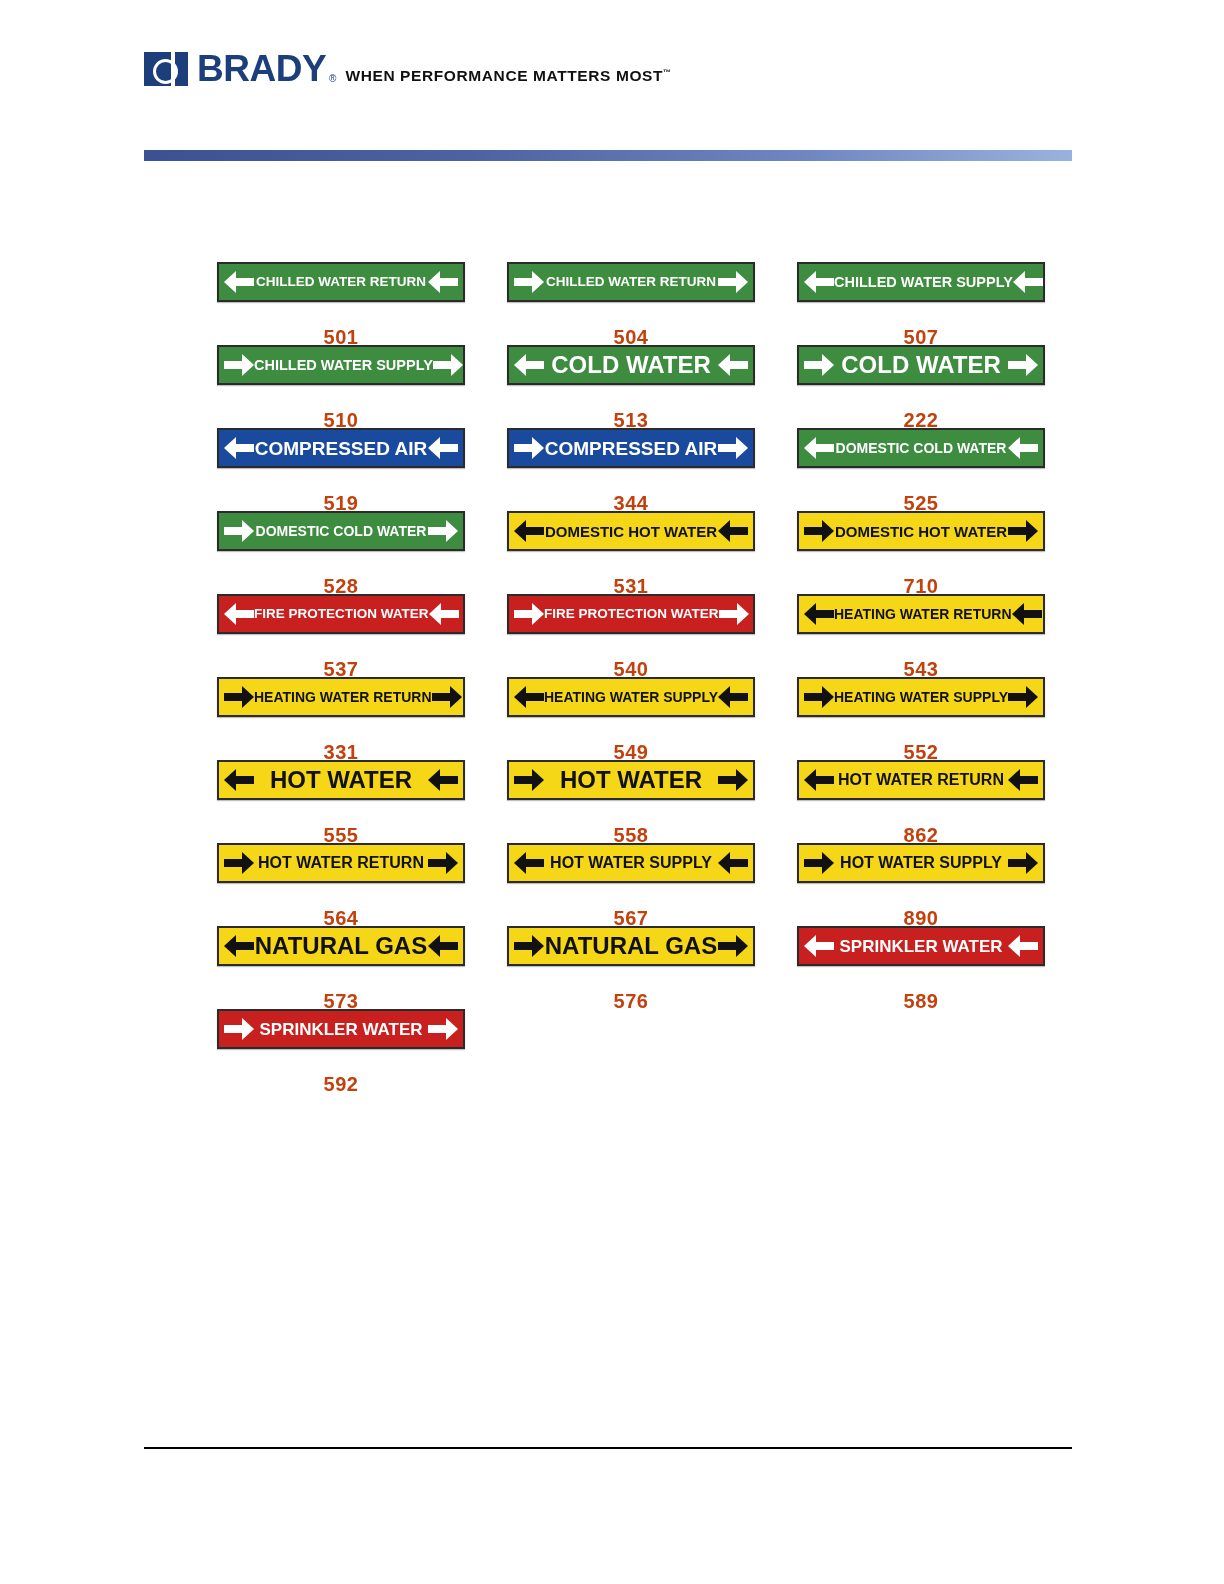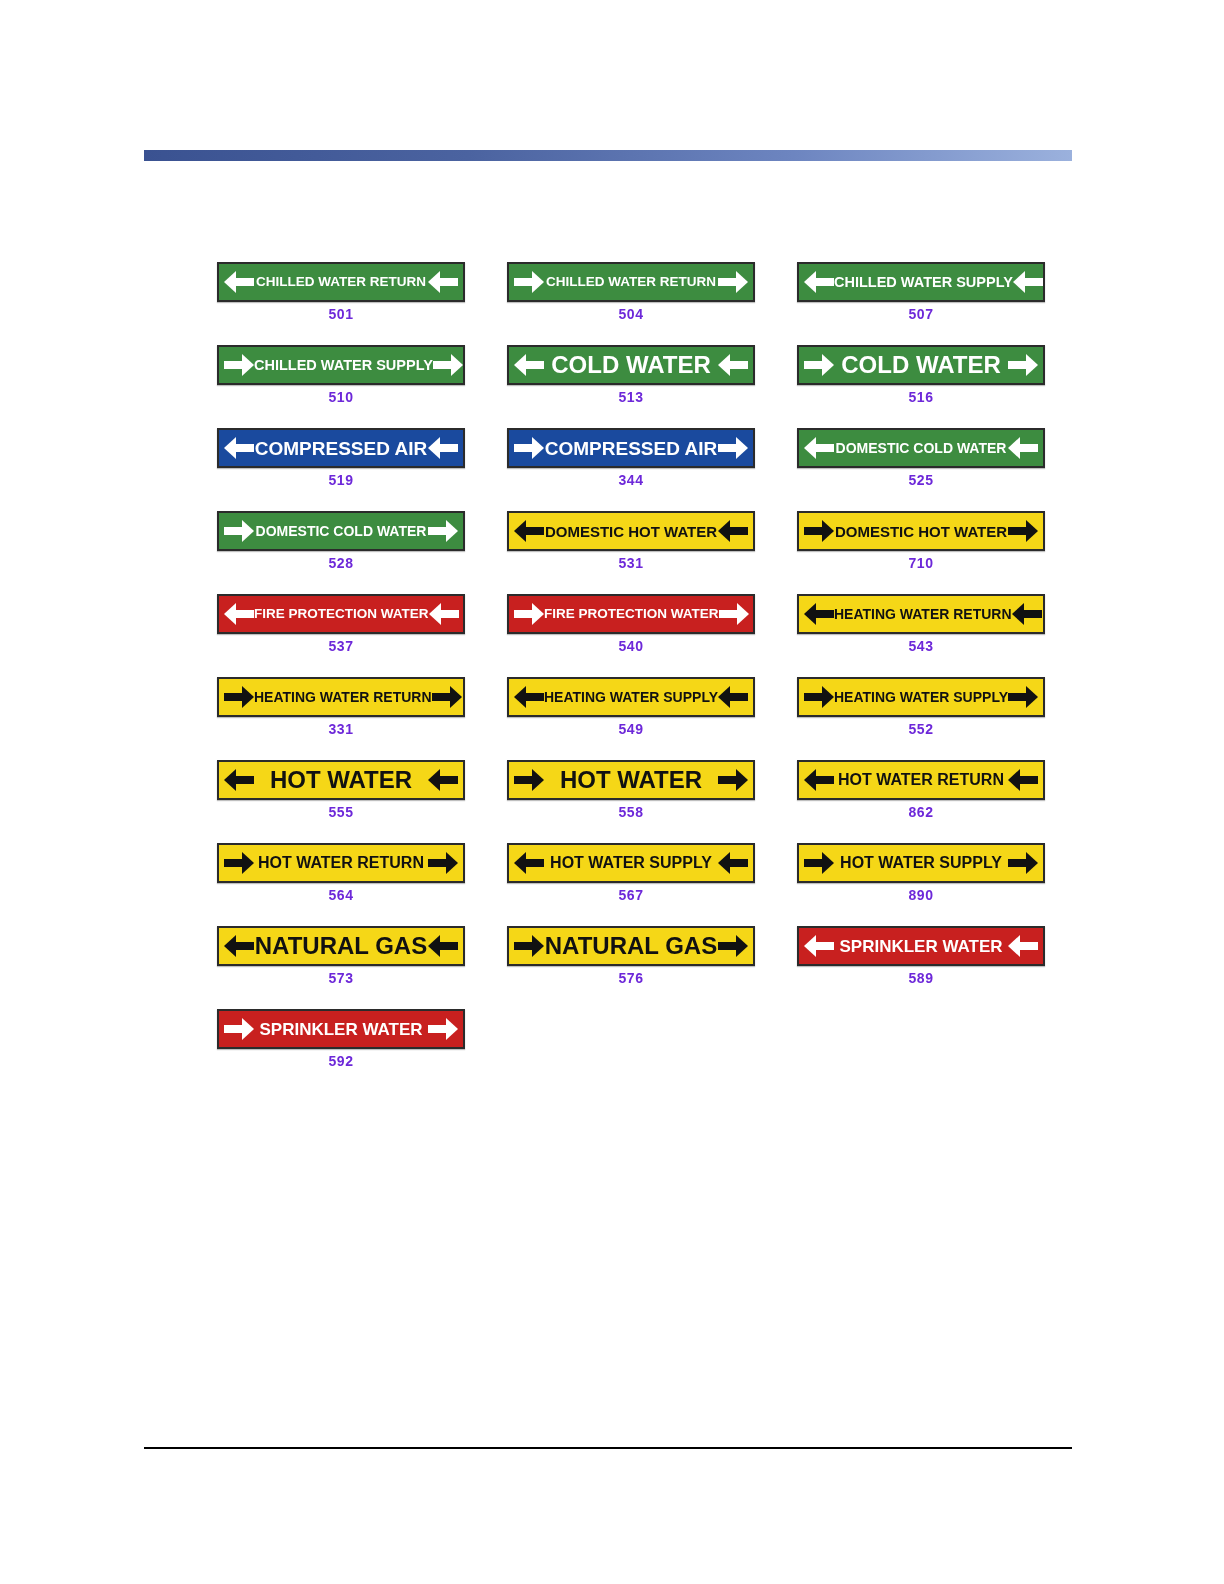--- a/index.html
+++ b/index.html
@@ -163,40 +163,46 @@
   .t-blue   { background: #1a4a9e; }
   .t-yellow { background: #f5d717; }
   .t-red    { background: #c8201f; }
 
   .ink-white .marker-text { color: #ffffff; }
   .ink-black .marker-text { color: #111111; }
 
   .code {
     font-family: "Liberation Sans", sans-serif;
     font-weight: bold;
-    font-size: 14px;
-    color: #6d28d9;
-    margin-top: 4px;
+    font-size: 20px;
+    color: #c2410c;
+    margin-top: 24px;
     letter-spacing: 0.5px;
   }
 
   .footer-rule {
     position: absolute;
     left: 144px;
     top: 1447px;
     width: 928px;
     height: 2px;
     background: #000000;
   }
 </style>
 </head>
 <body>
 
 <div class="page">
 
+  <div class="header">
+    <span class="brady-mark"></span>
+    <span class="brady-word">BRADY</span>
+    <span class="brady-reg">®</span>
+    <span class="tagline"><span>WHEN PERFORMANCE MATTERS MOST</span><span class="tagline-tm">™</span></span>
+  </div>
 
   <div class="rule-gradient"></div>
 
   <div class="grid" id="grid">
       <div class="row">
         <div class="cell">
           <div class="marker t-green ink-white" style="width: 248px; border-color: rgb(43, 43, 43);">
             <span class="arrow" style="width: 30px; height: 22px;">
               <span class="shaft" style="background: rgb(255, 255, 255); width: 19px; height: 8px; right: 0px;"></span>
               <span class="head" style="border-top: 11px solid transparent; border-bottom: 11px solid transparent; left: 0px; border-right: 12px solid rgb(255, 255, 255);"></span>
@@ -272,21 +278,21 @@
             <span class="arrow" style="width: 30px; height: 22px;">
               <span class="shaft" style="background: rgb(255, 255, 255); width: 19px; height: 8px; left: 0px;"></span>
               <span class="head" style="border-top: 11px solid transparent; border-bottom: 11px solid transparent; right: 0px; border-left: 12px solid rgb(255, 255, 255);"></span>
             </span>
             <span class="marker-text" style="font-size: 24px;">COLD WATER</span>
             <span class="arrow" style="width: 30px; height: 22px;">
               <span class="shaft" style="background: rgb(255, 255, 255); width: 19px; height: 8px; left: 0px;"></span>
               <span class="head" style="border-top: 11px solid transparent; border-bottom: 11px solid transparent; right: 0px; border-left: 12px solid rgb(255, 255, 255);"></span>
             </span>
           </div>
-          <div class="code">516</div>
+          <div class="code">222</div>
         </div>
       </div>
       <div class="row">
         <div class="cell">
           <div class="marker t-blue ink-white" style="width: 248px; border-color: rgb(43, 43, 43);">
             <span class="arrow" style="width: 30px; height: 22px;">
               <span class="shaft" style="background: rgb(255, 255, 255); width: 19px; height: 8px; right: 0px;"></span>
               <span class="head" style="border-top: 11px solid transparent; border-bottom: 11px solid transparent; left: 0px; border-right: 12px solid rgb(255, 255, 255);"></span>
             </span>
             <span class="marker-text" style="font-size: 19px;">COMPRESSED AIR</span>

